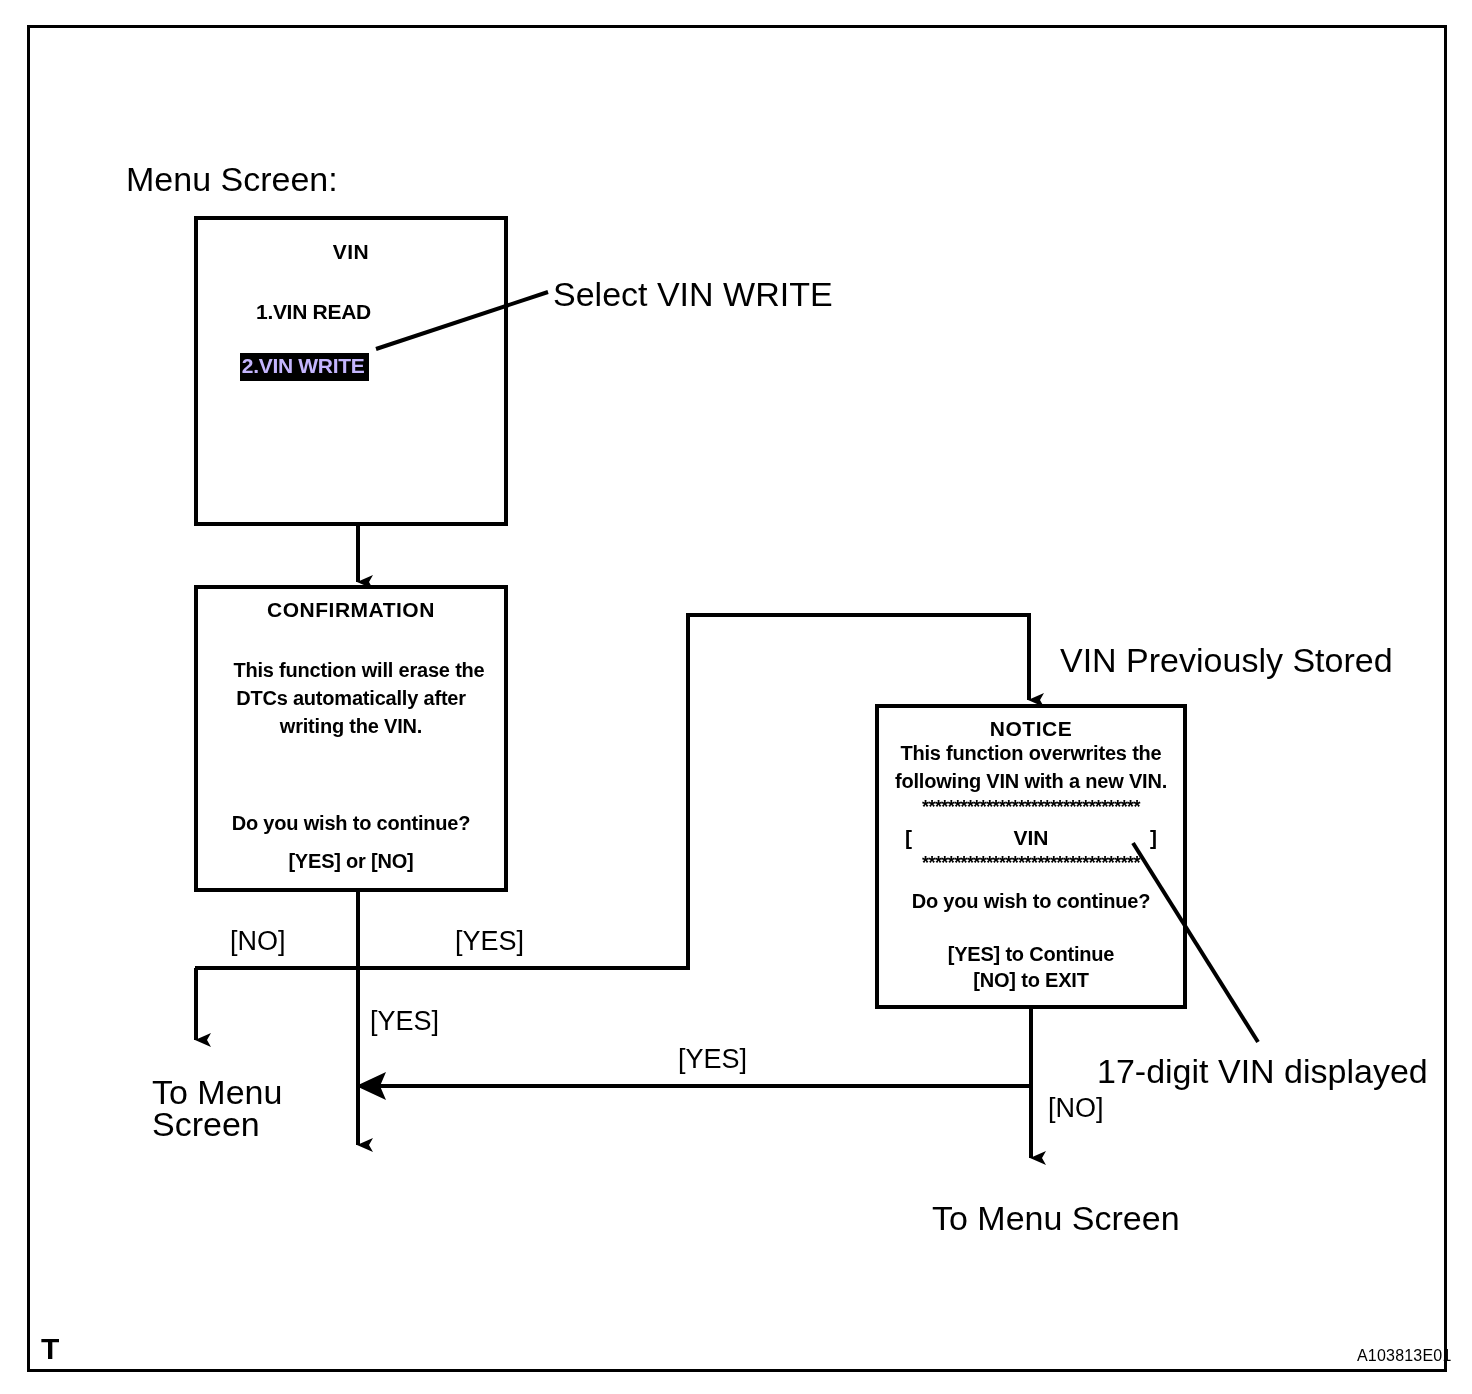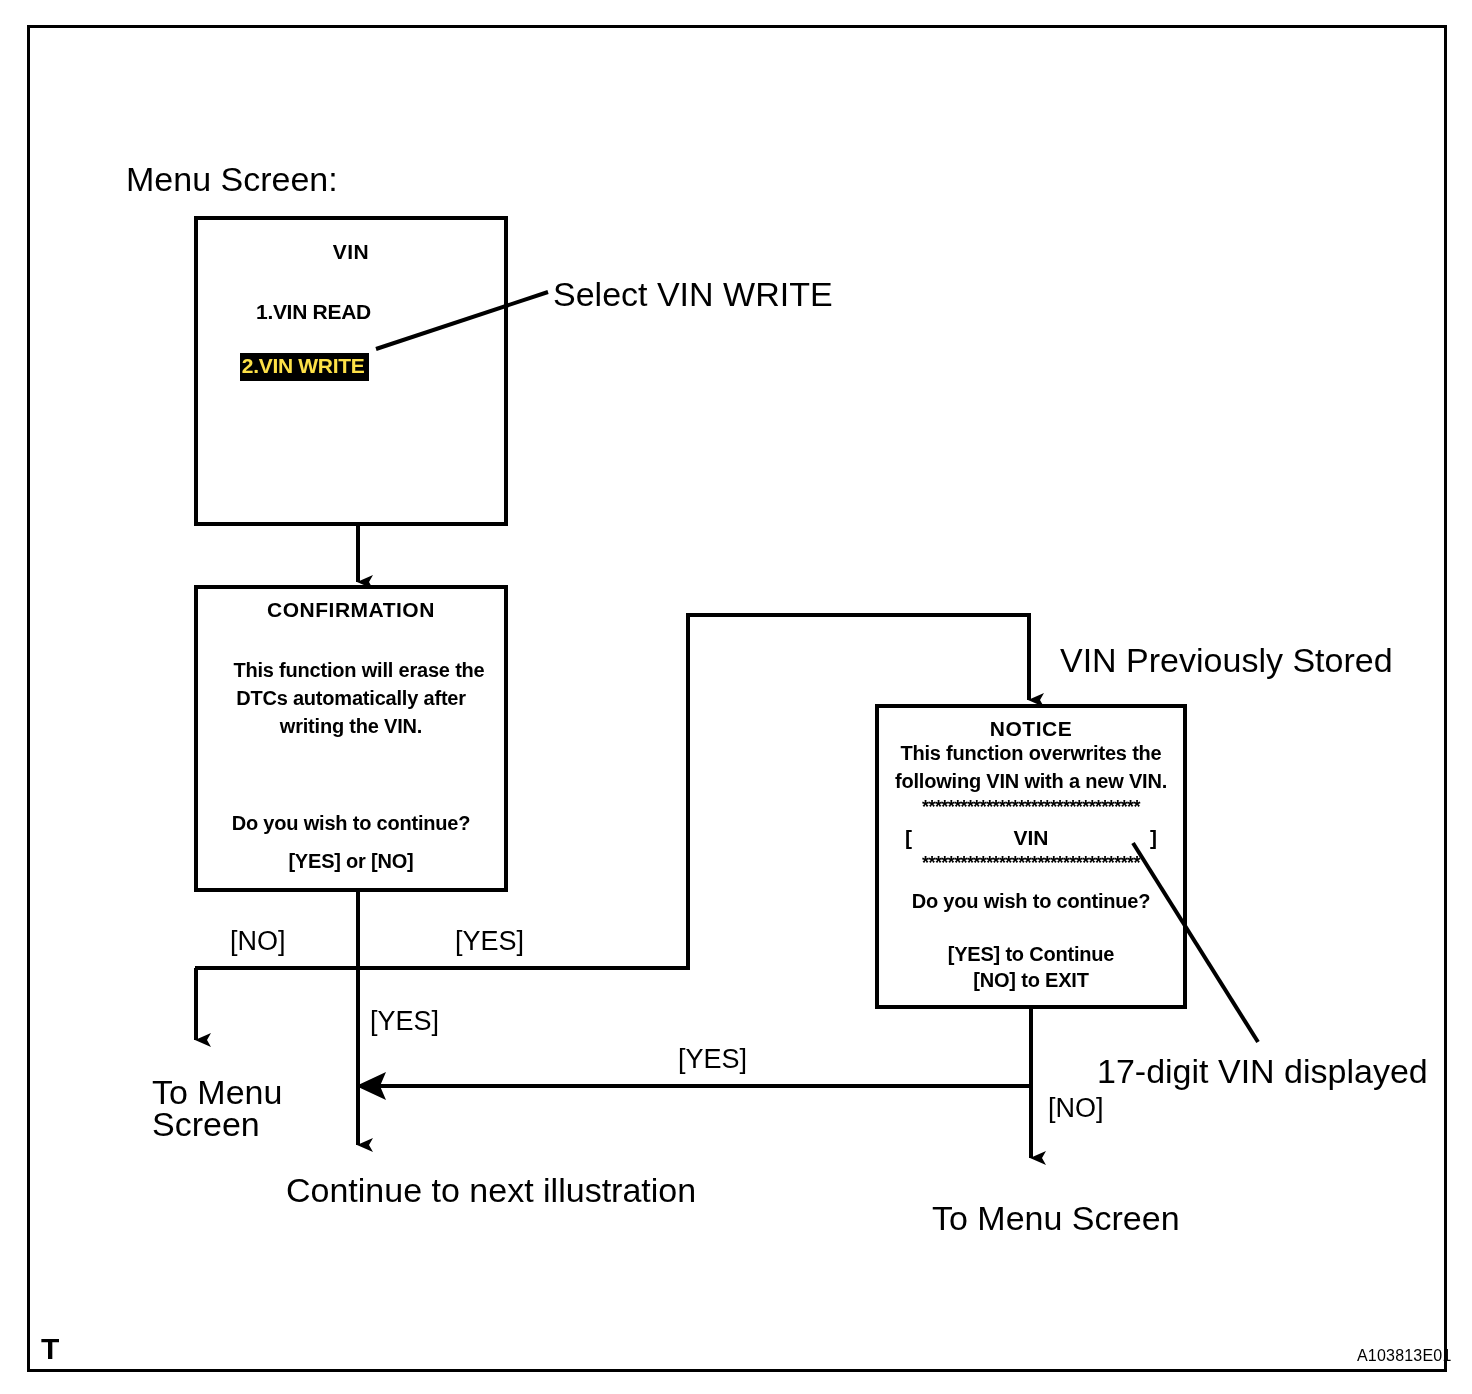--- a/index.html
+++ b/index.html
@@ -63,21 +63,21 @@
   .menu-item {
     font-weight: 700;
     font-size: 21px;
     letter-spacing: -0.3px;
   }
   .menu-item-selected {
     font-weight: 700;
     font-size: 21px;
     letter-spacing: -0.3px;
     background: #000000;
-    color: #fde047;
+    color: #c4b5fd;
     padding: 1px 4px 2px 2px;
     display: inline-block;
     text-align: right;
   }
   .flow-label {
     font-size: 27px;
     font-weight: 400;
   }
   .ast {
     font-weight: 700;
@@ -202,21 +202,20 @@
 
   <div class="txt flow-label" style="left:370px; top:1006px;">[YES]</div>
 
   <div class="txt flow-label" style="left:678px; top:1044px;">[YES]</div>
 
   <div class="txt flow-label" style="left:1048px; top:1093px;">[NO]</div>
 
   <div class="txt caption" style="left:152px; top:1073px;">To Menu</div>
   <div class="txt caption" style="left:152px; top:1105px;">Screen</div>
 
-  <div class="txt caption" style="left:286px; top:1171px;">Continue to next illustration</div>
 
   <div class="txt caption" style="left:932px; top:1199px;text-align:center;">To Menu Screen</div>
 
   <div class="txt" id="corner-mark" style="left:41px; top:1332px;">T</div>
 
   <div class="txt" id="figure-id" style="left:1357px; top:1347px;">A103813E01</div>
 
 </div>
 
 </body></html>

